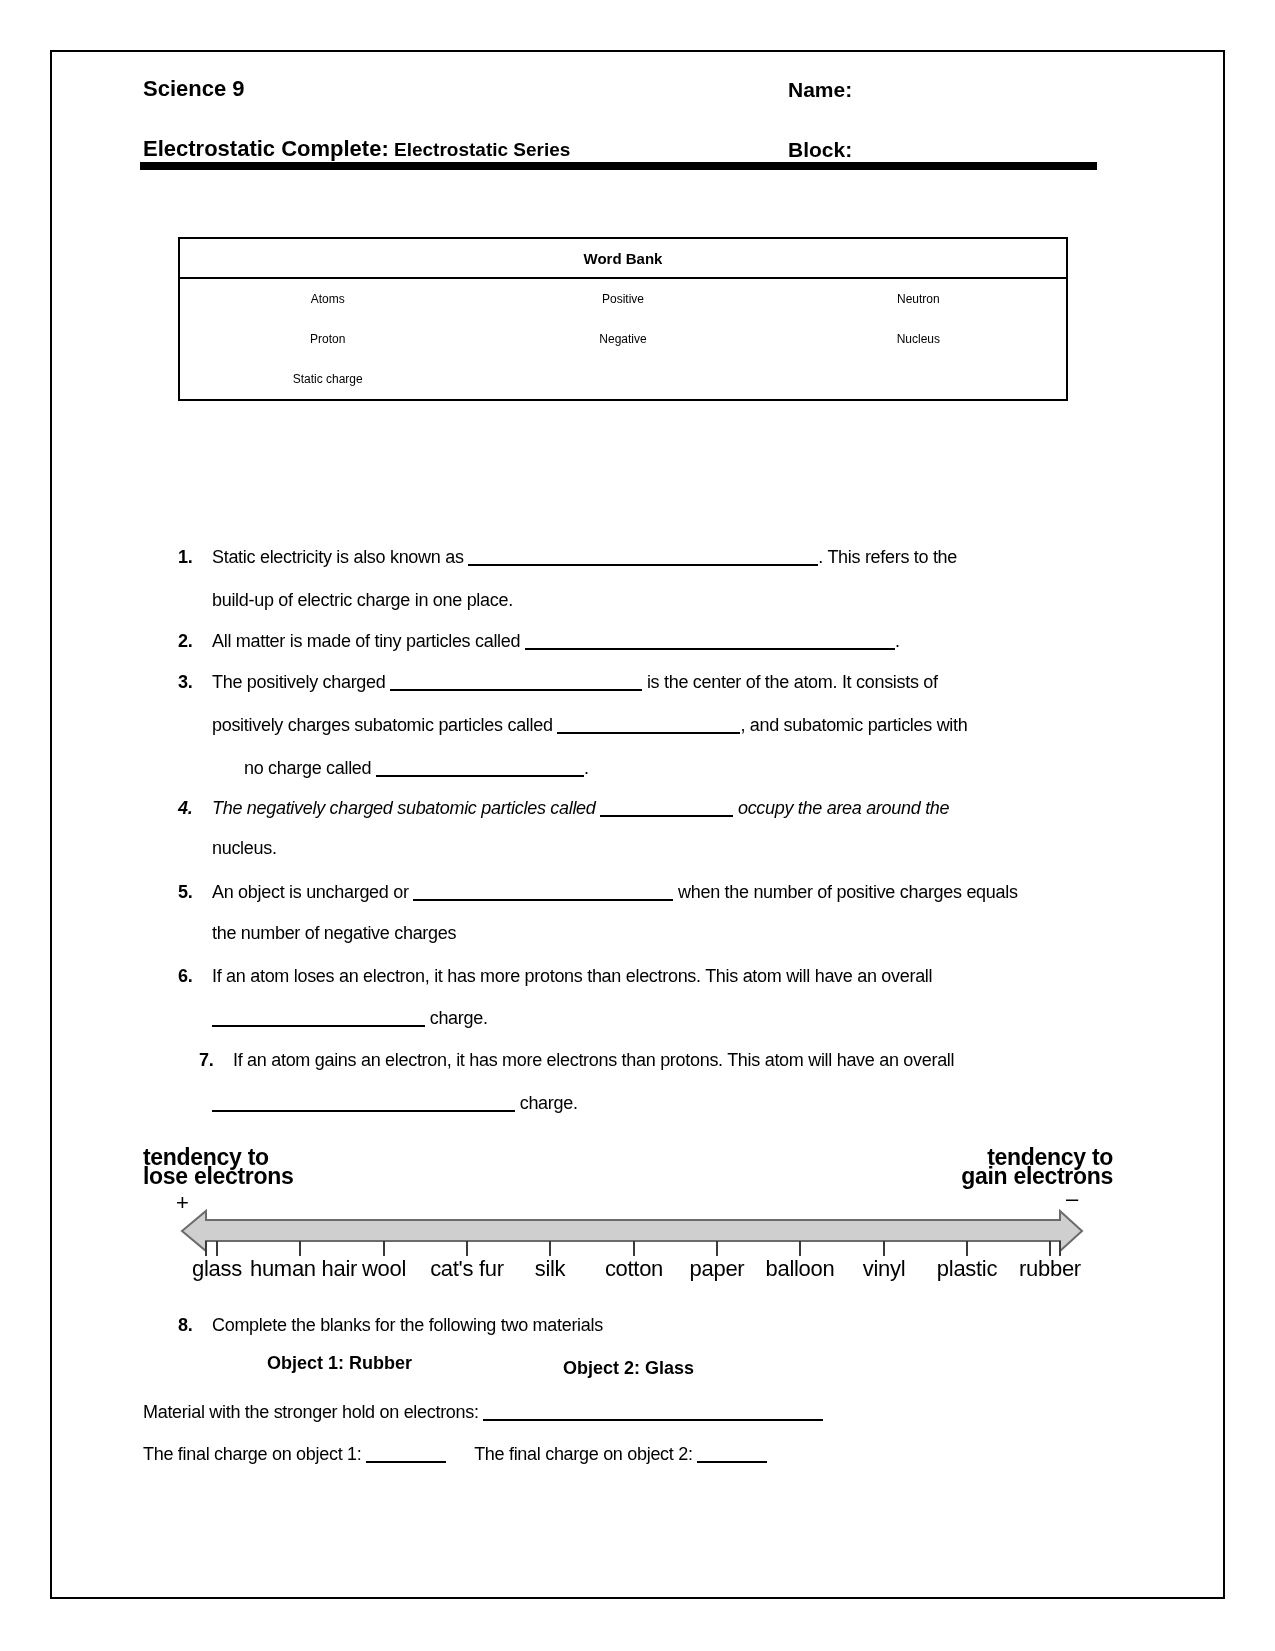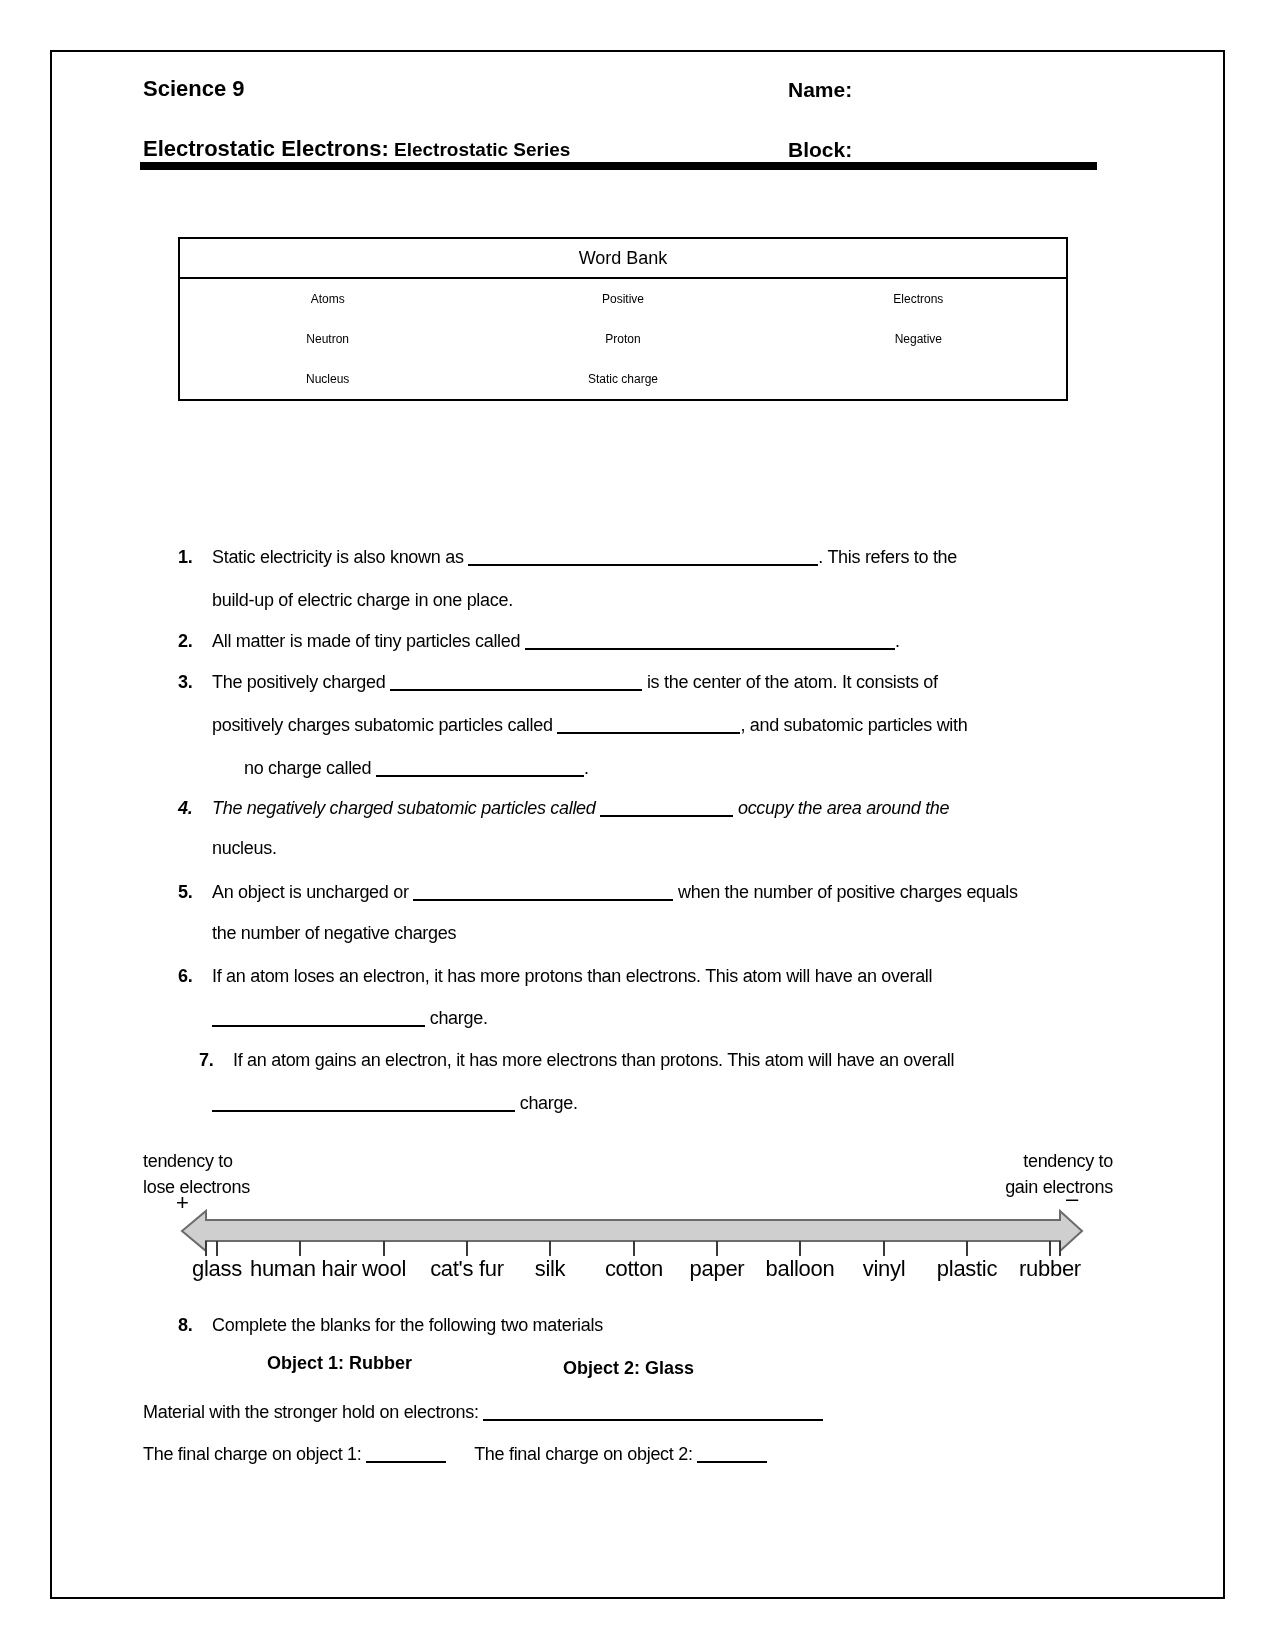--- a/index.html
+++ b/index.html
@@ -14,56 +14,55 @@
   
   .hdr{position:absolute;white-space:pre;font-weight:bold;}
   .course{left:143px;top:76px;font-size:22px;}
   .name-label{left:788px;top:78px;font-size:21px;}
   .ws-title{left:143px;top:136px;font-size:22px;}
   .ws-subtitle{font-size:19px;margin-top:28px;}
   .block-label{left:788px;top:138px;font-size:21px;}
   .title-rule{position:absolute;left:140px;top:162px;width:957px;height:8px;background:#000;}
   
   .wordbank{position:absolute;left:178px;top:237px;width:886px;border:2px solid #000;background:#fff;}
-  .wb-title{height:38px;border-bottom:2px solid #000;display:flex;align-items:center;justify-content:center;font-weight:normal;font-size:18px;}
+  .wb-title{height:38px;border-bottom:2px solid #000;display:flex;align-items:center;justify-content:center;font-weight:bold;font-size:15px;}
   .wb-grid{display:grid;grid-template-columns:1fr 1fr 1fr;}
   .wb-cell{height:40px;display:flex;align-items:center;justify-content:center;font-size:12px;}
   
   .qline{position:absolute;font-size:18px;letter-spacing:-0.3px;line-height:26px;white-space:pre;}
   .qnum{display:inline-block;width:34px;font-weight:bold;}
   .blank{display:inline-block;border-bottom:2px solid #000;height:15px;transform:translateY(3px);}
   .spacer{display:inline-block;width:28px;}
   .objlabel{position:absolute;font-weight:bold;font-size:18px;white-space:pre;}
   
-  .tend{position:absolute;font-weight:normal;font-size:18px;line-height:26px;letter-spacing:-0.3px;white-space:pre;}
+  .tend{position:absolute;font-weight:bold;font-size:23px;line-height:19px;letter-spacing:-0.3px;white-space:pre;}
   .tend-left{left:143px;top:1148px;text-align:left;}
   .tend-right{left:943px;top:1148px;width:170px;text-align:right;}
   .sign{position:absolute;font-size:22px;line-height:22px;}
   .plus{left:176px;top:1192px;}
   .minus{left:1066px;top:1188px;}
   .series-svg{position:absolute;left:180px;top:1208px;}
   .mat{position:absolute;top:1256px;width:100px;text-align:center;font-size:22px;letter-spacing:-0.3px;white-space:pre;}
 </style>
 </head>
 <body>
 
 <div class="page-border"></div>
 
 <div class="hdr course">Science 9</div>
 <div class="hdr name-label">Name:</div>
-<div class="hdr ws-title"><span>Electrostatic Electrons:</span><span class="ws-subtitle"> Electrostatic Series</span></div>
+<div class="hdr ws-title"><span>Electrostatic Complete:</span><span class="ws-subtitle"> Electrostatic Series</span></div>
 <div class="hdr block-label">Block:</div>
 <div class="title-rule"></div>
 
 <div class="wordbank">
   <div class="wb-title">Word Bank</div>
   <div class="wb-grid">
     <div class="wb-cell">Atoms</div>
     <div class="wb-cell">Positive</div>
-    <div class="wb-cell">Electrons</div>
     <div class="wb-cell">Neutron</div>
     <div class="wb-cell">Proton</div>
     <div class="wb-cell">Negative</div>
     <div class="wb-cell">Nucleus</div>
     <div class="wb-cell">Static charge</div>
   </div>
 </div>
 
 <div class="qline" style="left:178px;top:544px;"><span class="qnum">1.</span><span>Static electricity is also known as </span><span class="blank" style="width:350px;"></span><span>. This refers to the</span></div>
 <div class="qline" style="left:212px;top:587px;"><span>build-up of electric charge in one place.</span></div>

